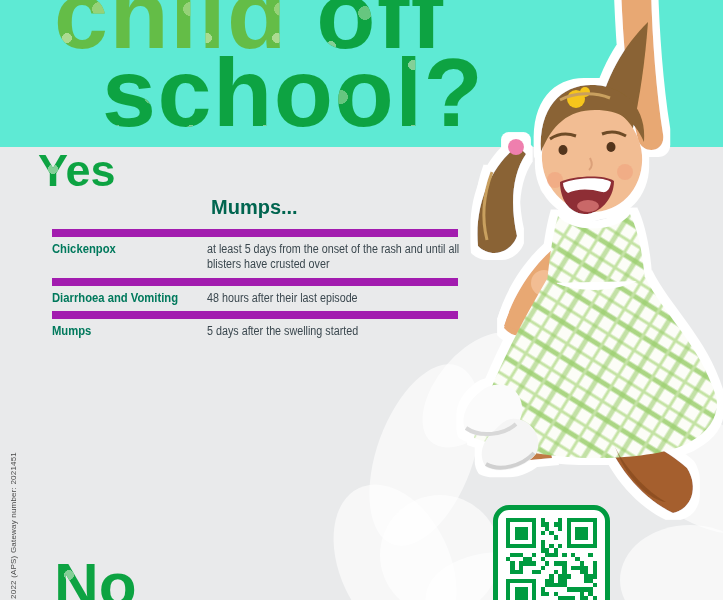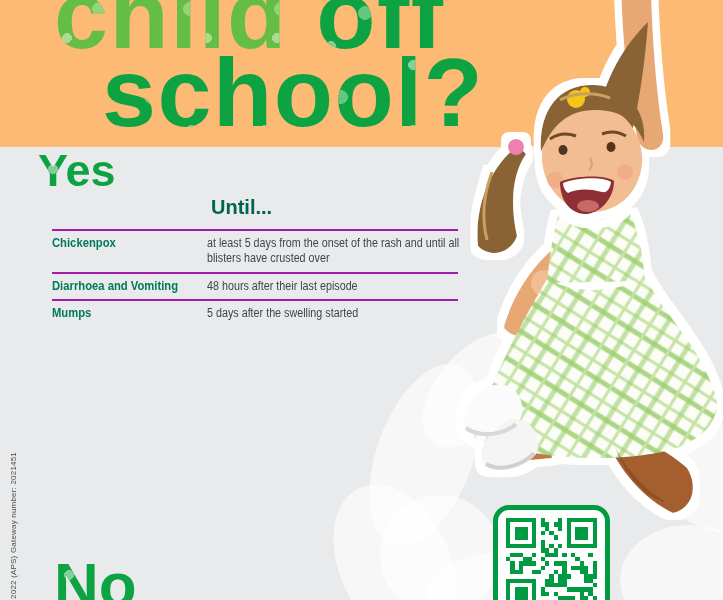--- a/index.html
+++ b/index.html
@@ -1,18 +1,18 @@
 <!DOCTYPE html>
 <html><head>
 <meta charset="utf-8">
 <style>
   html,body { margin:0; padding:0; background:#fff; }
   .poster {
     position:relative; width:723px; height:600px; overflow:hidden;
-    background:#fdba74;
+    background:#5eead4;
     font-family:"Liberation Sans","DejaVu Sans",sans-serif;
   }
   .gray-panel { position:absolute; left:0; top:147px; width:723px; height:453px; background:#e9eaeb; }
   .petals { position:absolute; left:0; top:0; width:723px; height:600px; z-index:1; pointer-events:none; }
 
   
   .dotted {
     -webkit-background-clip:text; background-clip:text; color:transparent;
     font-weight:bold;
   }
@@ -33,21 +33,21 @@
     background-size:74px 65px, 95px 81px, 57px 47px;
   }
 
   .title-l1 { position:absolute; top:-34px; left:54px; font-size:97px; line-height:1; letter-spacing:1.5px; white-space:nowrap; z-index:3; }
   .title-l2 { position:absolute; top:44px;  left:102px; font-size:97px; line-height:1; letter-spacing:1.5px; white-space:nowrap; z-index:3; }
   .yes-heading { position:absolute; top:148px; left:38px; font-size:45px; line-height:1; z-index:3; }
   .no-heading  { position:absolute; top:554px; left:54px; font-size:62px; line-height:1; z-index:3; }
 
   .illness-table { position:absolute; left:52px; top:196px; width:406px; z-index:3; }
   .until-header { font-size:20px; font-weight:bold; color:#00654f; margin:0 0 10px 159px; }
-  .row { display:grid; grid-template-columns:155px 251px; border-top:2px solid #a21caf; padding:5px 0; }
+  .row { display:grid; grid-template-columns:155px 251px; border-top:8px solid #a21caf; padding:5px 0; }
   .cond {
     font-size:12.5px; font-weight:bold; color:#00795c; line-height:1.25;
     transform:scaleX(0.9); transform-origin:left top; width:170px;
   }
   .until-text {
     font-size:12.5px; color:#3a474e; line-height:1.22;
     transform:scaleX(0.86); transform-origin:left top; width:296px;
   }
 
   .credit {
@@ -85,21 +85,21 @@
   </svg>
 
   <div class="credit">2022 (APS) Gateway number: 2021451</div>
 
   <div class="title-l1"><span class="dotted dot-light">child</span><span class="dotted dot-light">&nbsp;</span><span class="dotted dot-dark">off</span></div>
   <div class="title-l2 dotted dot-dark">school?</div>
 
   <div class="yes-heading dotted dot-dark">Yes</div>
 
   <div class="illness-table">
-    <div class="until-header">Until...</div>
+    <div class="until-header">Mumps...</div>
     <div id="rows">
         <div class="row">
           <div class="cond">Chickenpox</div>
           <div class="until-text">at least 5 days from the onset of the rash and until all blisters have crusted over</div>
         </div>
         <div class="row">
           <div class="cond">Diarrhoea and Vomiting</div>
           <div class="until-text">48 hours after their last episode</div>
         </div>
         <div class="row">

